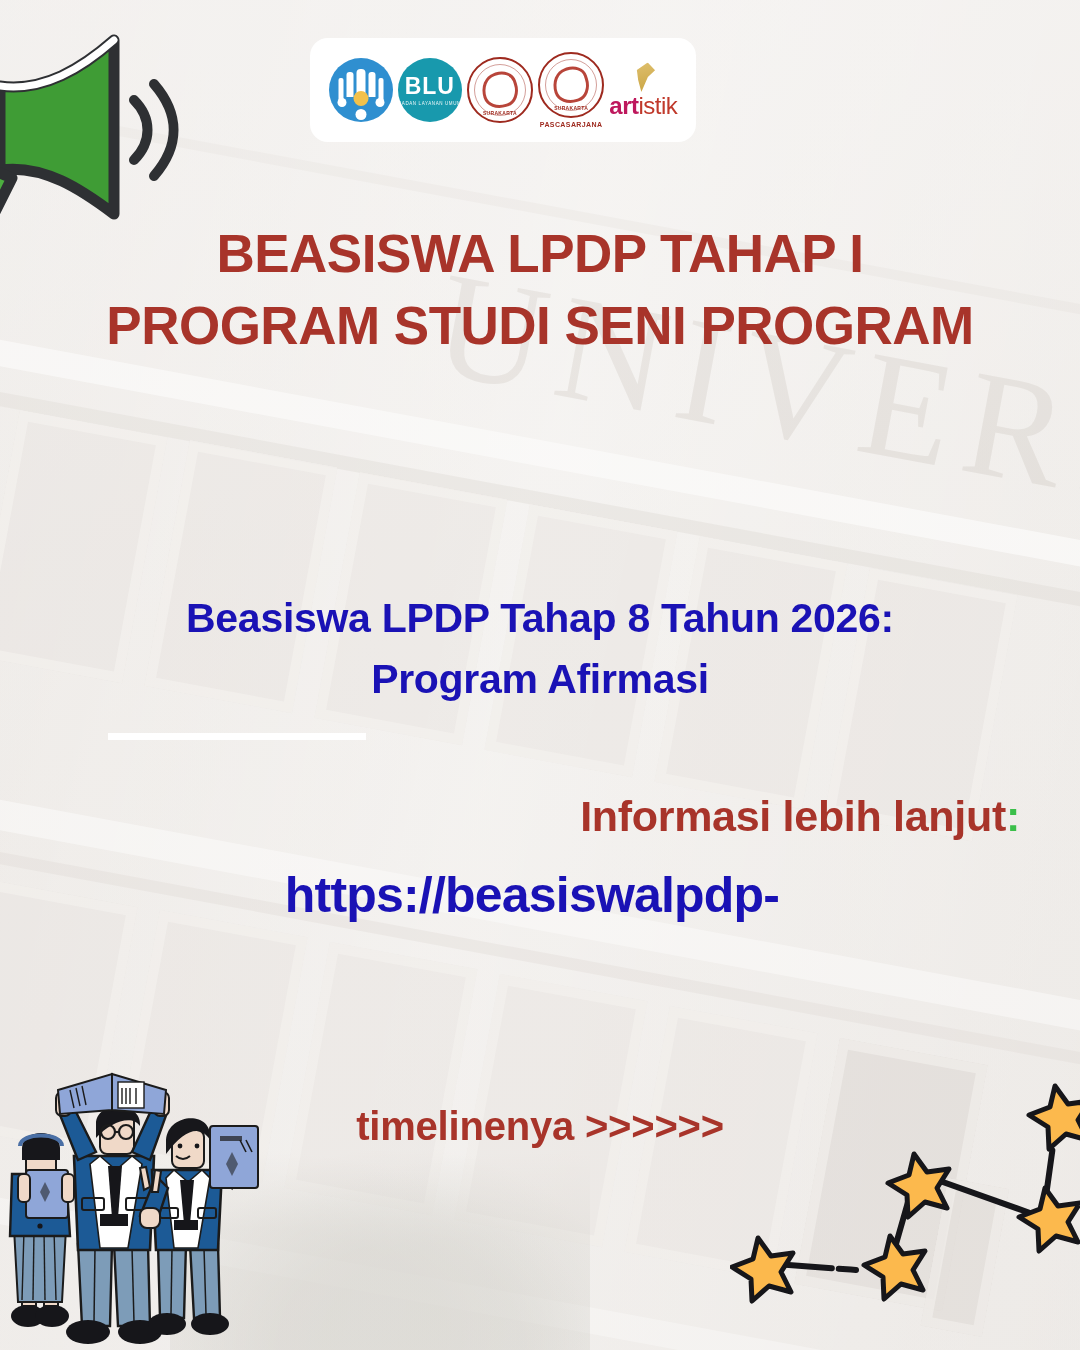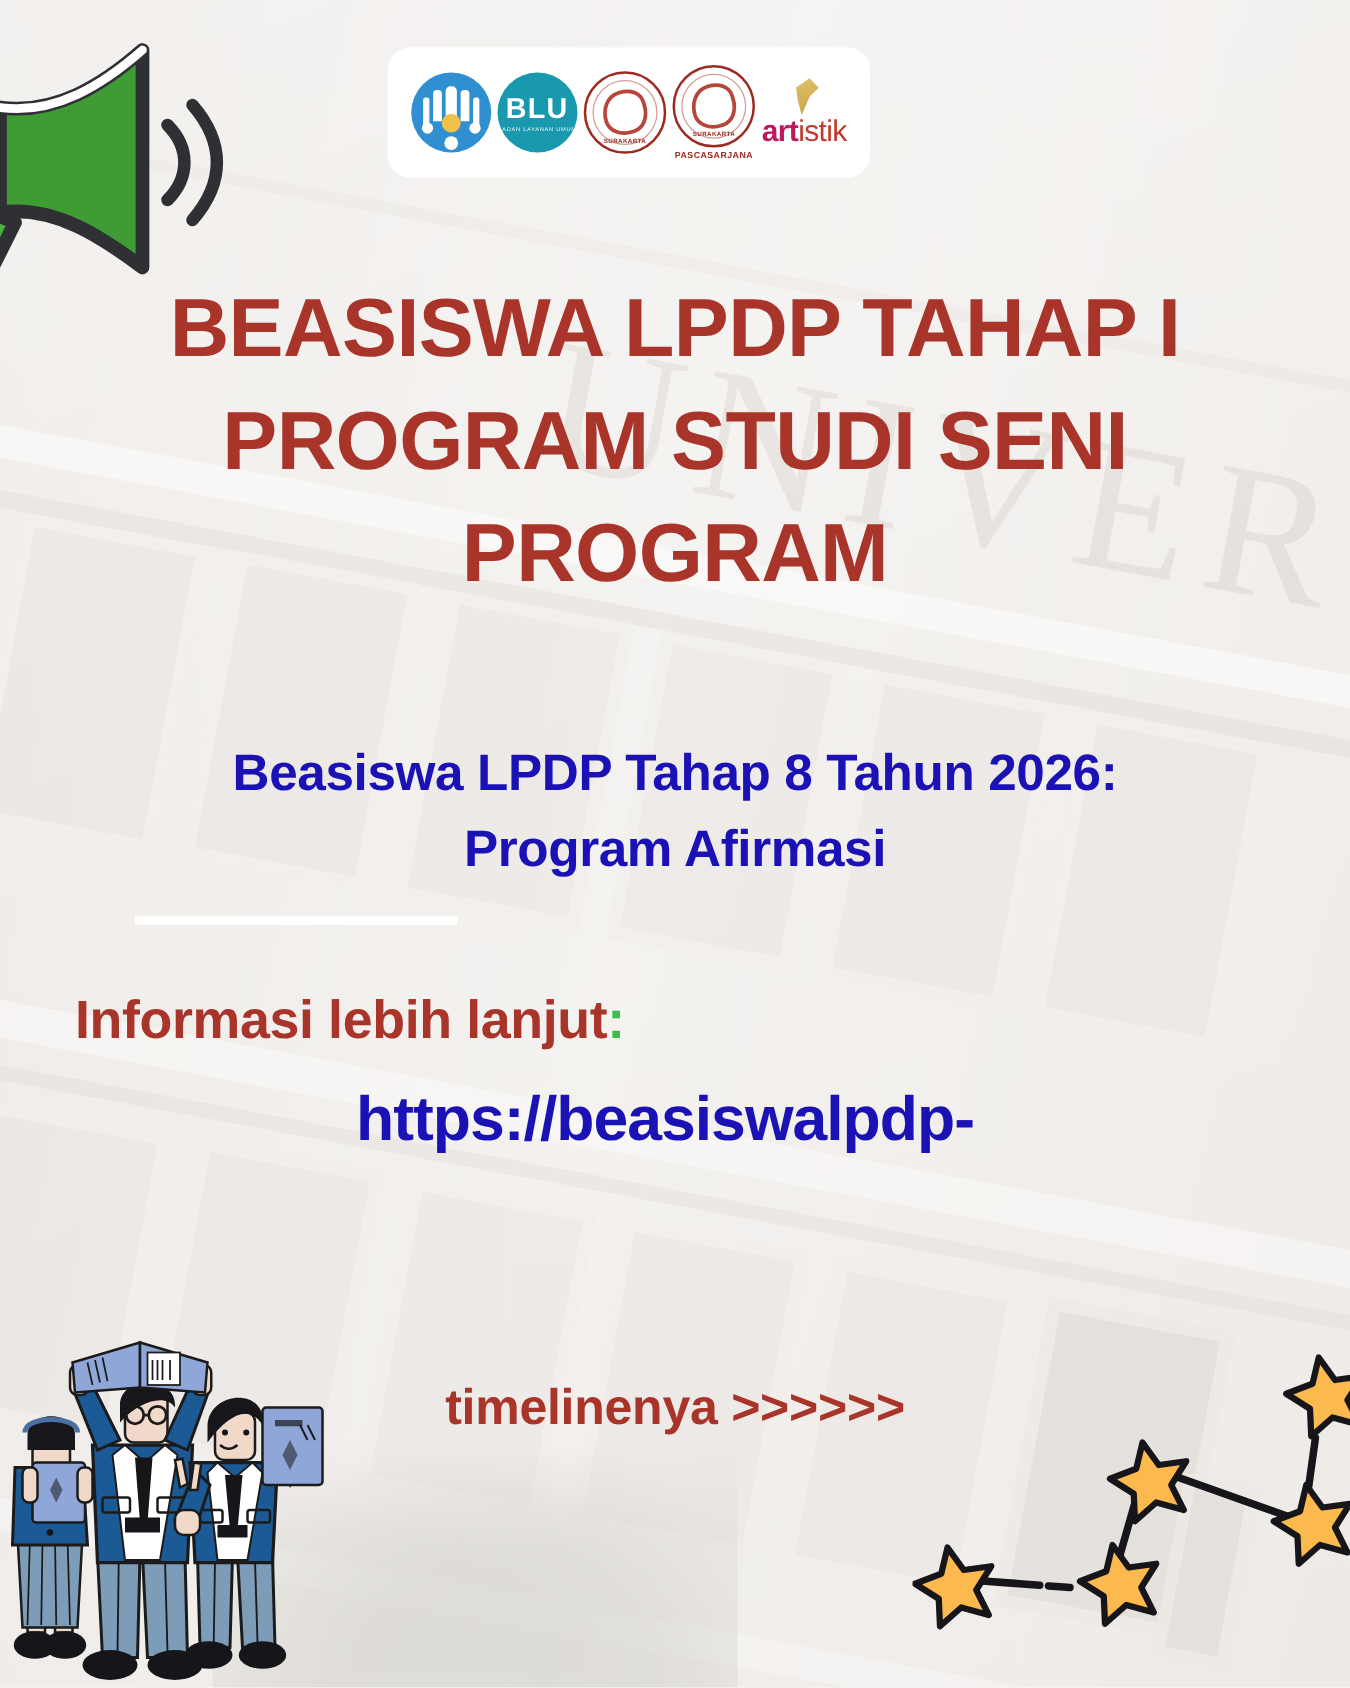--- a/index.html
+++ b/index.html
@@ -196,21 +196,21 @@
   .logo-artistik .word .w-art { font-weight: 700; color: #be185d; }
   .logo-artistik .word .w-istik { font-weight: 400; color: #c0392b; }
 
   
   .headline {
     position: absolute;
     left: 40px; right: 40px;
     top: 218px;
     text-align: center;
     color: #a8342a;
-    font-size: 66px;
+    font-size: 53px;
     font-weight: 800;
     line-height: 1.36;
     letter-spacing: -0.5px;
   }
   .headline .hl-line { display: block; }
 
   .subhead {
     position: absolute;
     left: 60px; right: 60px;
     top: 588px;
@@ -227,23 +227,23 @@
     position: absolute;
     left: 108px;
     top: 733px;
     width: 258px;
     height: 7px;
     background: #ffffff;
   }
 
   .info-label {
     position: absolute;
-    left: 60px; right: 44px;
+    left: 60px; right: 60px;
     top: 792px;
-    text-align: left;
+    text-align: right;
     color: #a8342a;
     font-size: 43px;
     font-weight: 800;
     letter-spacing: -0.3px;
   }
   .info-label .colon { color: #3bbf4a; }
 
   .url {
     position: absolute;
     left: 40px; right: 56px;

